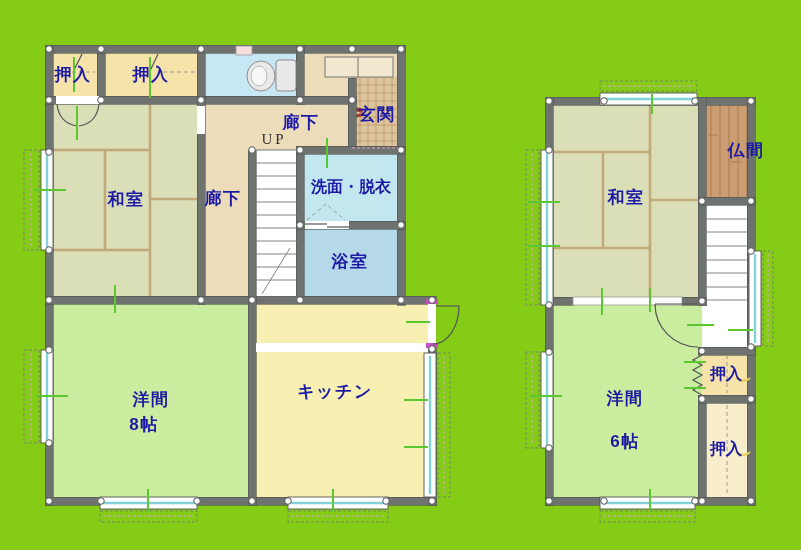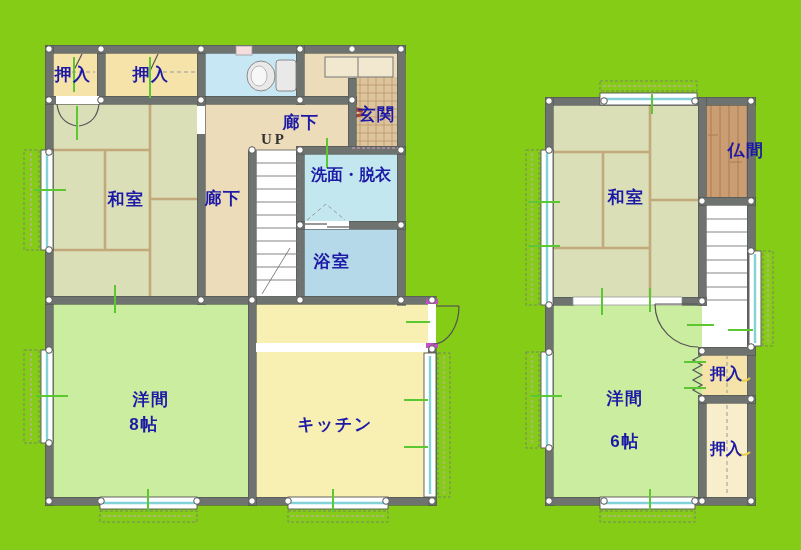--- a/index.html
+++ b/index.html
@@ -35,21 +35,21 @@
   .dashline{stroke:#999;stroke-width:1;stroke-dasharray:4 3;fill:none;}
   .gtick{stroke:var(--c-opening_mark,#5bc832);stroke-width:2;fill:none;}
   .hinge{fill:var(--c-hinge_mark,#c44fc4);}
   .fixture{fill:#e9e9e9;stroke:#8a8a8a;stroke-width:1;}
   .redmark{fill:#a84030;}
   .yellowarc{stroke:#e8cf4a;stroke-width:2;fill:none;}
   
   .lbl{position:absolute;transform:translate(-50%,-50%);white-space:nowrap;
        color:var(--c-label,#1b19a6);font-size:17px;font-weight:600;letter-spacing:1.5px;}
   .lbl.sm{font-size:16px;letter-spacing:0;}
-  .lbl.up{font-family:"Liberation Serif",serif;color:#333;font-weight:700;
+  .lbl.up{font-family:"Liberation Serif",serif;color:#333;font-weight:400;
           font-size:15px;letter-spacing:3px;}
 </style>
 </head>
 <body>
 
 <div class="canvas">
 
 <svg width="801" height="550" viewBox="0 0 801 550">
 
   <g>
@@ -387,25 +387,25 @@
   </g>
 </svg>
 
 <div class="lbl" style="left:73px;top:74px">押入</div>
 <div class="lbl" style="left:151px;top:74px">押入</div>
 <div class="lbl" style="left:377px;top:114px">玄関</div>
 <div class="lbl" style="left:301px;top:122px">廊下</div>
 <div class="lbl up" style="left:274px;top:139px">UP</div>
 <div class="lbl" style="left:223px;top:198px">廊下</div>
 <div class="lbl" style="left:126px;top:199px">和室</div>
-<div class="lbl sm" style="left:351px;top:175px">洗面・脱衣</div>
-<div class="lbl" style="left:332px;top:261px">浴室</div>
+<div class="lbl sm" style="left:351px;top:187px">洗面・脱衣</div>
+<div class="lbl" style="left:350px;top:261px">浴室</div>
 <div class="lbl" style="left:151px;top:399px">洋間</div>
 <div class="lbl" style="left:144px;top:424px">8帖</div>
-<div class="lbl" style="left:335px;top:424px">キッチン</div>
+<div class="lbl" style="left:335px;top:391px">キッチン</div>
 
 <div class="lbl" style="left:626px;top:197px">和室</div>
 <div class="lbl" style="left:746px;top:150px">仏間</div>
 <div class="lbl sm" style="left:726px;top:374px">押入</div>
 <div class="lbl" style="left:625px;top:398px">洋間</div>
 <div class="lbl" style="left:625px;top:441px">6帖</div>
 <div class="lbl sm" style="left:726px;top:449px">押入</div>
 
 </div>
 

